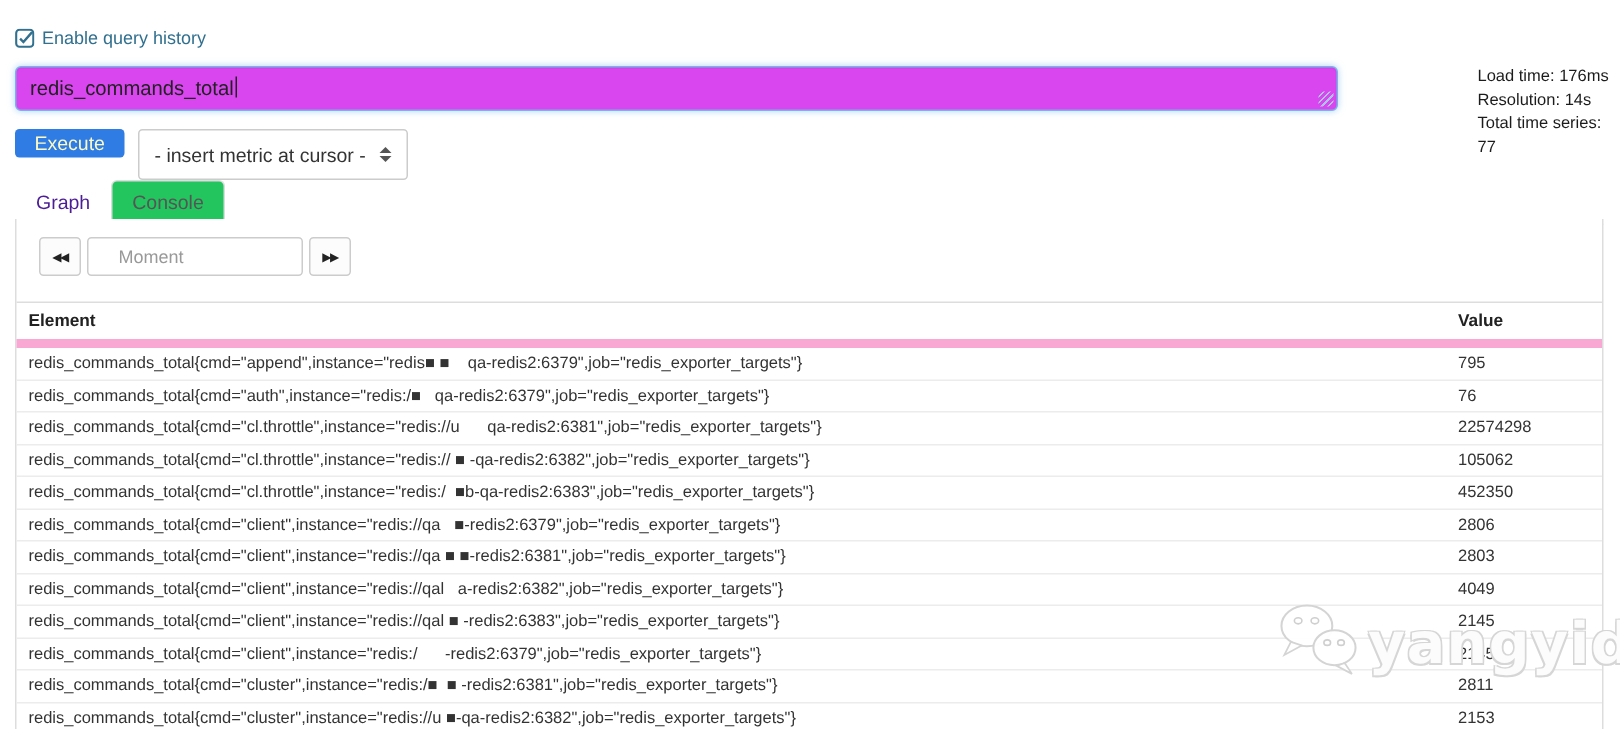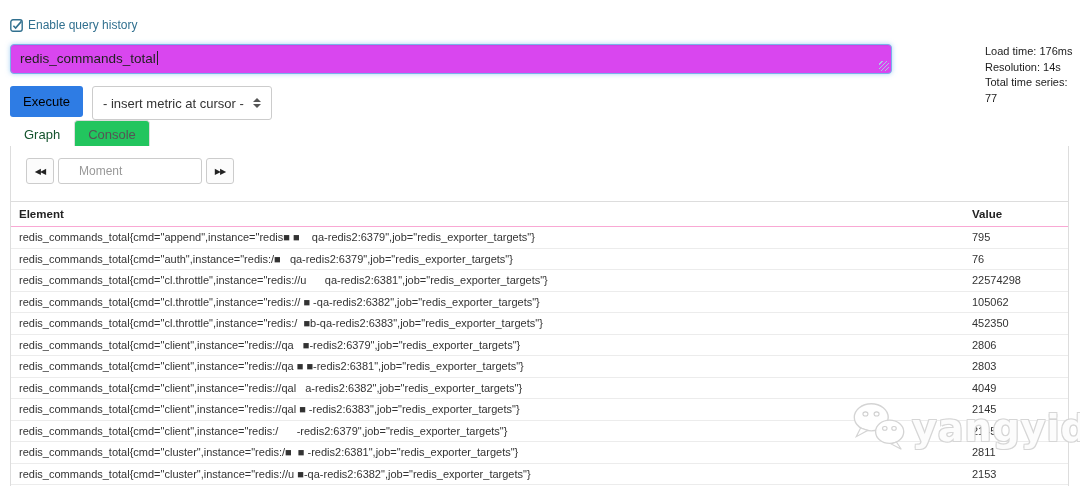--- a/index.html
+++ b/index.html
@@ -22,52 +22,52 @@
   .caret { display:inline-block; width:1px; height:14px; background:#222; vertical-align:-2px; margin-left:1px; }
   .grip { position:absolute; right:2px; bottom:2px; width:10px; height:10px;
           background:repeating-linear-gradient(135deg, transparent 0 2px, #a9c7e2 2px 3px);
           border-bottom-right-radius:3px; }
 
   
   .stats { position:absolute; left:985px; top:44px; font-size:11px; line-height:15.5px; color:#1c1c1c; }
 
   
   .actions { position:absolute; left:10px; top:86px; display:flex; gap:9px; }
-  .btn-execute { background:#2e7ce4; color:#000000; border:none; border-radius:3px;
-                 font-size:13px; padding:0 13px; height:31px; font-family:inherit; cursor:pointer; }
+  .btn-execute { background:#2e7ce4; color:#fef9c3; border:none; border-radius:3px;
+                 font-size:13px; padding:0 13px; height:19px; font-family:inherit; cursor:pointer; }
   .dropdown { background:#fff; border:1px solid #ccc; border-radius:3px; height:34px;
               display:flex; align-items:center; gap:9px; padding:0 10px; font-size:13px; color:#333; cursor:pointer; }
   .updown { display:flex; flex-direction:column; gap:2px; }
   .updown i { width:0; height:0; border-left:4px solid transparent; border-right:4px solid transparent; display:block; }
   .updown .up { border-bottom:4px solid #555; }
   .updown .down { border-top:4px solid #555; }
 
   
   .tabbar { position:absolute; left:10px; top:120px; width:1059px; display:flex;
             border-bottom:1px solid #ddd; }
   .tab { font-size:13px; padding:6px 13px 7px; cursor:pointer; border:1px solid transparent;
          border-radius:4px 4px 0 0; margin-bottom:-1px; }
-  .tab-graph { color:#14532d; }
+  .tab-graph { color:#4c1d95; }
   .tab-console { color:#555; background:#22c55e; border-color:#ddd #ddd #fff #ddd; }
 
   
   .panel { position:absolute; left:10px; top:146px; width:1059px; height:341px;
            border-left:1px solid #ddd; border-right:1px solid #ddd; padding:12px 0 0 0; background:#fff; }
   .moment-row { margin-left:14px; display:flex; gap:3px; }
   .nav-btn { width:28px; height:26px; border:1px solid #ccc; border-radius:3px; background:#fcfcfc;
              font-size:8px; letter-spacing:-1px; color:#222; display:flex; align-items:center;
              justify-content:center; cursor:pointer; padding:0; margin:0 1px; }
   .moment-input { width:144px; height:26px; border:1px solid #ccc; border-radius:3px; padding:0 20px;
                   font-size:12px; font-family:inherit; color:#333; }
   .moment-input::placeholder { color:#999; }
 
   
   table { width:100%; border-collapse:collapse; margin-top:17px; table-layout:fixed; }
   th { text-align:left; font-size:11.5px; font-weight:bold; color:#222;
-       padding:6px 8px; border-top:1px solid #ddd; border-bottom:1px solid #f9a8d4; }
+       padding:6px 8px; border-top:1px solid #ddd; border-bottom:6px solid #f9a8d4; }
   th.val-col { width:104px;margin-top:18px; }
   td { font-size:11px; color:#333; padding:4px 8px 4.5px; border-bottom:1px solid #ececec; }
   td.el-cell { white-space:pre; overflow:hidden; }
 
   
   .watermark { position:absolute; left:848px; top:396px; display:flex; align-items:center; gap:2px;
                pointer-events:none; }
   .wm-text { font-family:"DejaVu Sans",sans-serif; font-size:38px; font-weight:bold; letter-spacing:1px;
              color:rgba(255,255,255,0.92);
              text-shadow:1px 1px 0 #d6d6d6, -1px -1px 0 #d6d6d6, 1px -1px 0 #d6d6d6, -1px 1px 0 #d6d6d6; }

